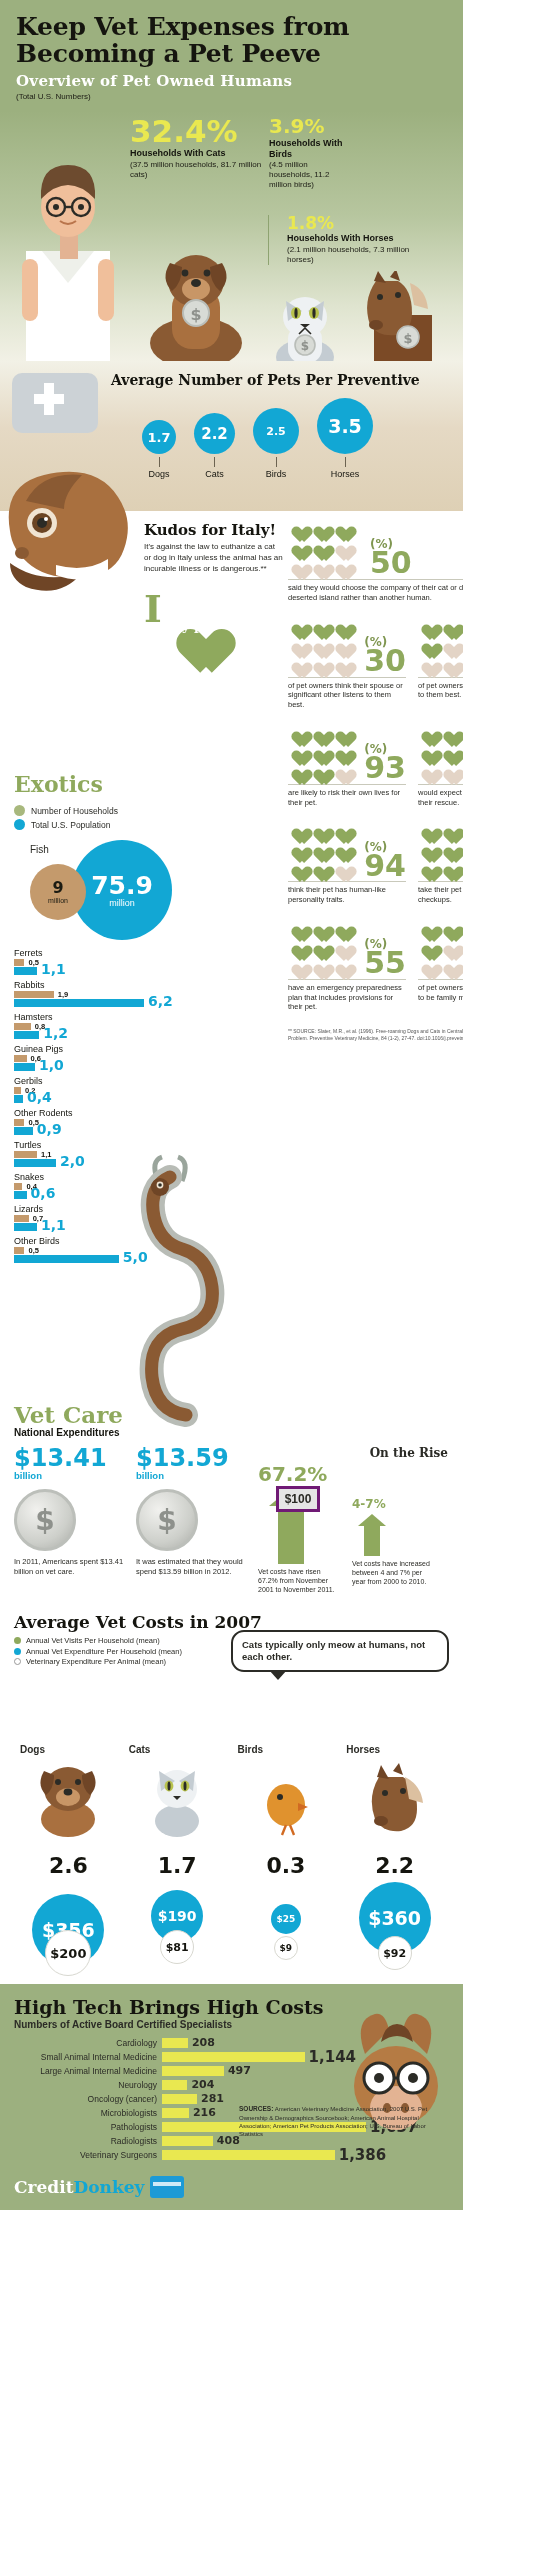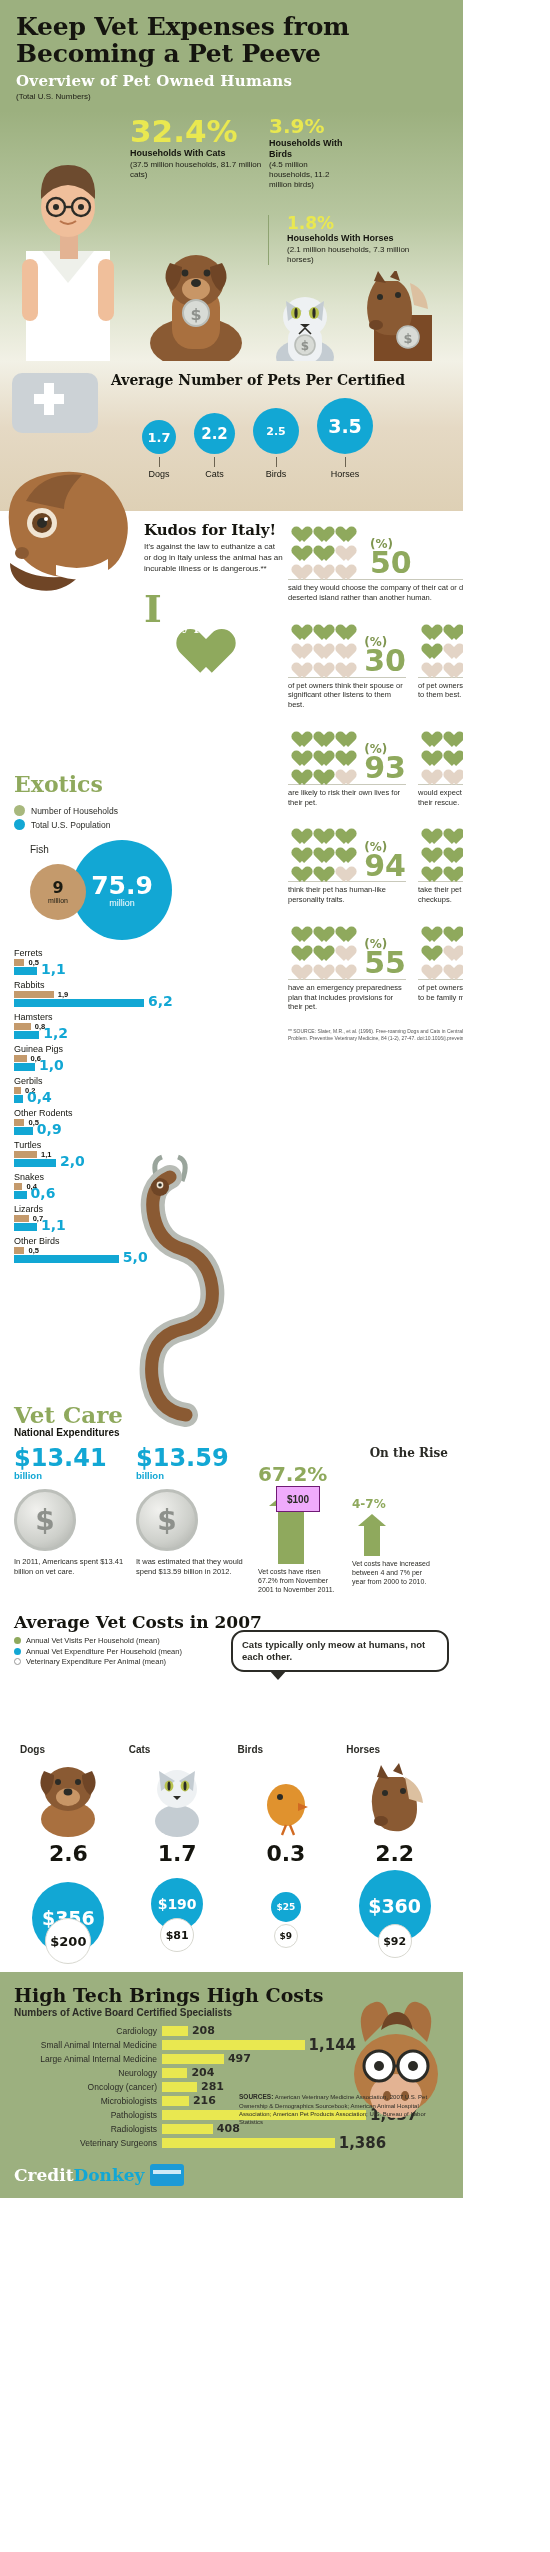--- a/index.html
+++ b/index.html
@@ -199,21 +199,21 @@
   .bubble-quote::after {
     content: ""; position: absolute; left: 36px; bottom: -10px; width: 0; height: 0;
     border-left: 9px solid transparent; border-right: 9px solid transparent; border-top: 10px solid #2b2b26;
   }
   .cost-cols { display: flex; margin-top: 78px; }
   .cost-col { width: 25%; text-align: center; position: relative; }
   .cc-head { font-size: 10px; font-weight: bold; text-align: left; padding-left: 6px; }
   .cc-animal { height: 82px; display: flex; align-items: flex-end; justify-content: center; }
   .cc-visits {
     font-family: "DejaVu Sans", sans-serif; font-weight: bold;
-    font-size: 22px; color: #15150f; margin-top: 4px;
+    font-size: 22px; color: #15150f; margin-top: 16px;
   }
   .cc-circles { position: relative; height: 88px; margin-top: 4px; }
   .circ {
     position: absolute; border-radius: 50%; display: flex; align-items: center; justify-content: center;
     font-family: "DejaVu Sans", sans-serif; font-weight: bold; left: 50%; transform: translateX(-50%);
   }
   .circ-b { background: #12a7d4; color: #fff; }
   .circ-w { background: #fff; color: #15150f; border: 1px solid #d8d8d0; }
 
   
@@ -338,21 +338,21 @@
       <path d="M44 6 l6 -8 l4 12z" fill="#6f4526"></path>
       <circle cx="34" cy="26" r="3" fill="#2b2b26"></circle>
       <circle cx="52" cy="24" r="3" fill="#2b2b26"></circle>
       <ellipse cx="30" cy="54" rx="7" ry="5" fill="#6f4526"></ellipse>
       <circle cx="62" cy="66" r="11" fill="#d8dbd6" stroke="#b9bdb8" stroke-width="1.6"></circle>
       <text x="62" y="72" font-size="13" font-family="DejaVu Sans" font-weight="bold" fill="#8e918c" text-anchor="middle">$</text>
     </svg>
   </div>
 
   <div class="pph">
-    <div class="pph-title">Average Number of Pets Per Certified</div>
+    <div class="pph-title">Average Number of Pets Per Preventive</div>
     <div class="bub-row">
       <div class="bub-wrap">
         <div class="bub b1">1.7</div>
         <div class="bub-tick"></div>
         <div class="bub-lbl">Dogs</div>
       </div>
       <div class="bub-wrap">
         <div class="bub b2">2.2</div>
         <div class="bub-tick"></div>
         <div class="bub-lbl">Cats</div>
@@ -814,21 +814,21 @@
           </div>
           <div style="padding-top:34px;">
             <div class="pct-rise pct-rise-sm">4-7%</div>
             <div class="arrow-big" style="width:40px;">
               <div class="arr arr-sm"></div>
               <div class="arr-body arr-body-sm" style="height:30px;"></div>
             </div>
             <div class="rise-note">Vet costs have increased between 4 and 7% per year from 2000 to 2010.</div>
           </div>
         </div>
-        <div style="position:absolute; left:18px; top:40px; width:44px; height:26px; background:#f0abfc; border:1px solid #701a75; display:flex; align-items:center; justify-content:center; font-size:10px; font-weight:bold;">$100</div>
+        <div style="position:absolute; left:18px; top:40px; width:44px; height:26px; background:#e5e5e5; border:3px solid #701a75; display:flex; align-items:center; justify-content:center; font-size:12px; font-weight:bold;">$100</div>
       </div>
     </div>
   </div>
 
   <div class="costs">
     <h2>Average Vet Costs in 2007</h2>
     <div class="cost-legend">
       <div class="cl">
         <span class="cl-dot d-green"></span>
         <span>Annual Vet Visits Per Household (mean)</span>

